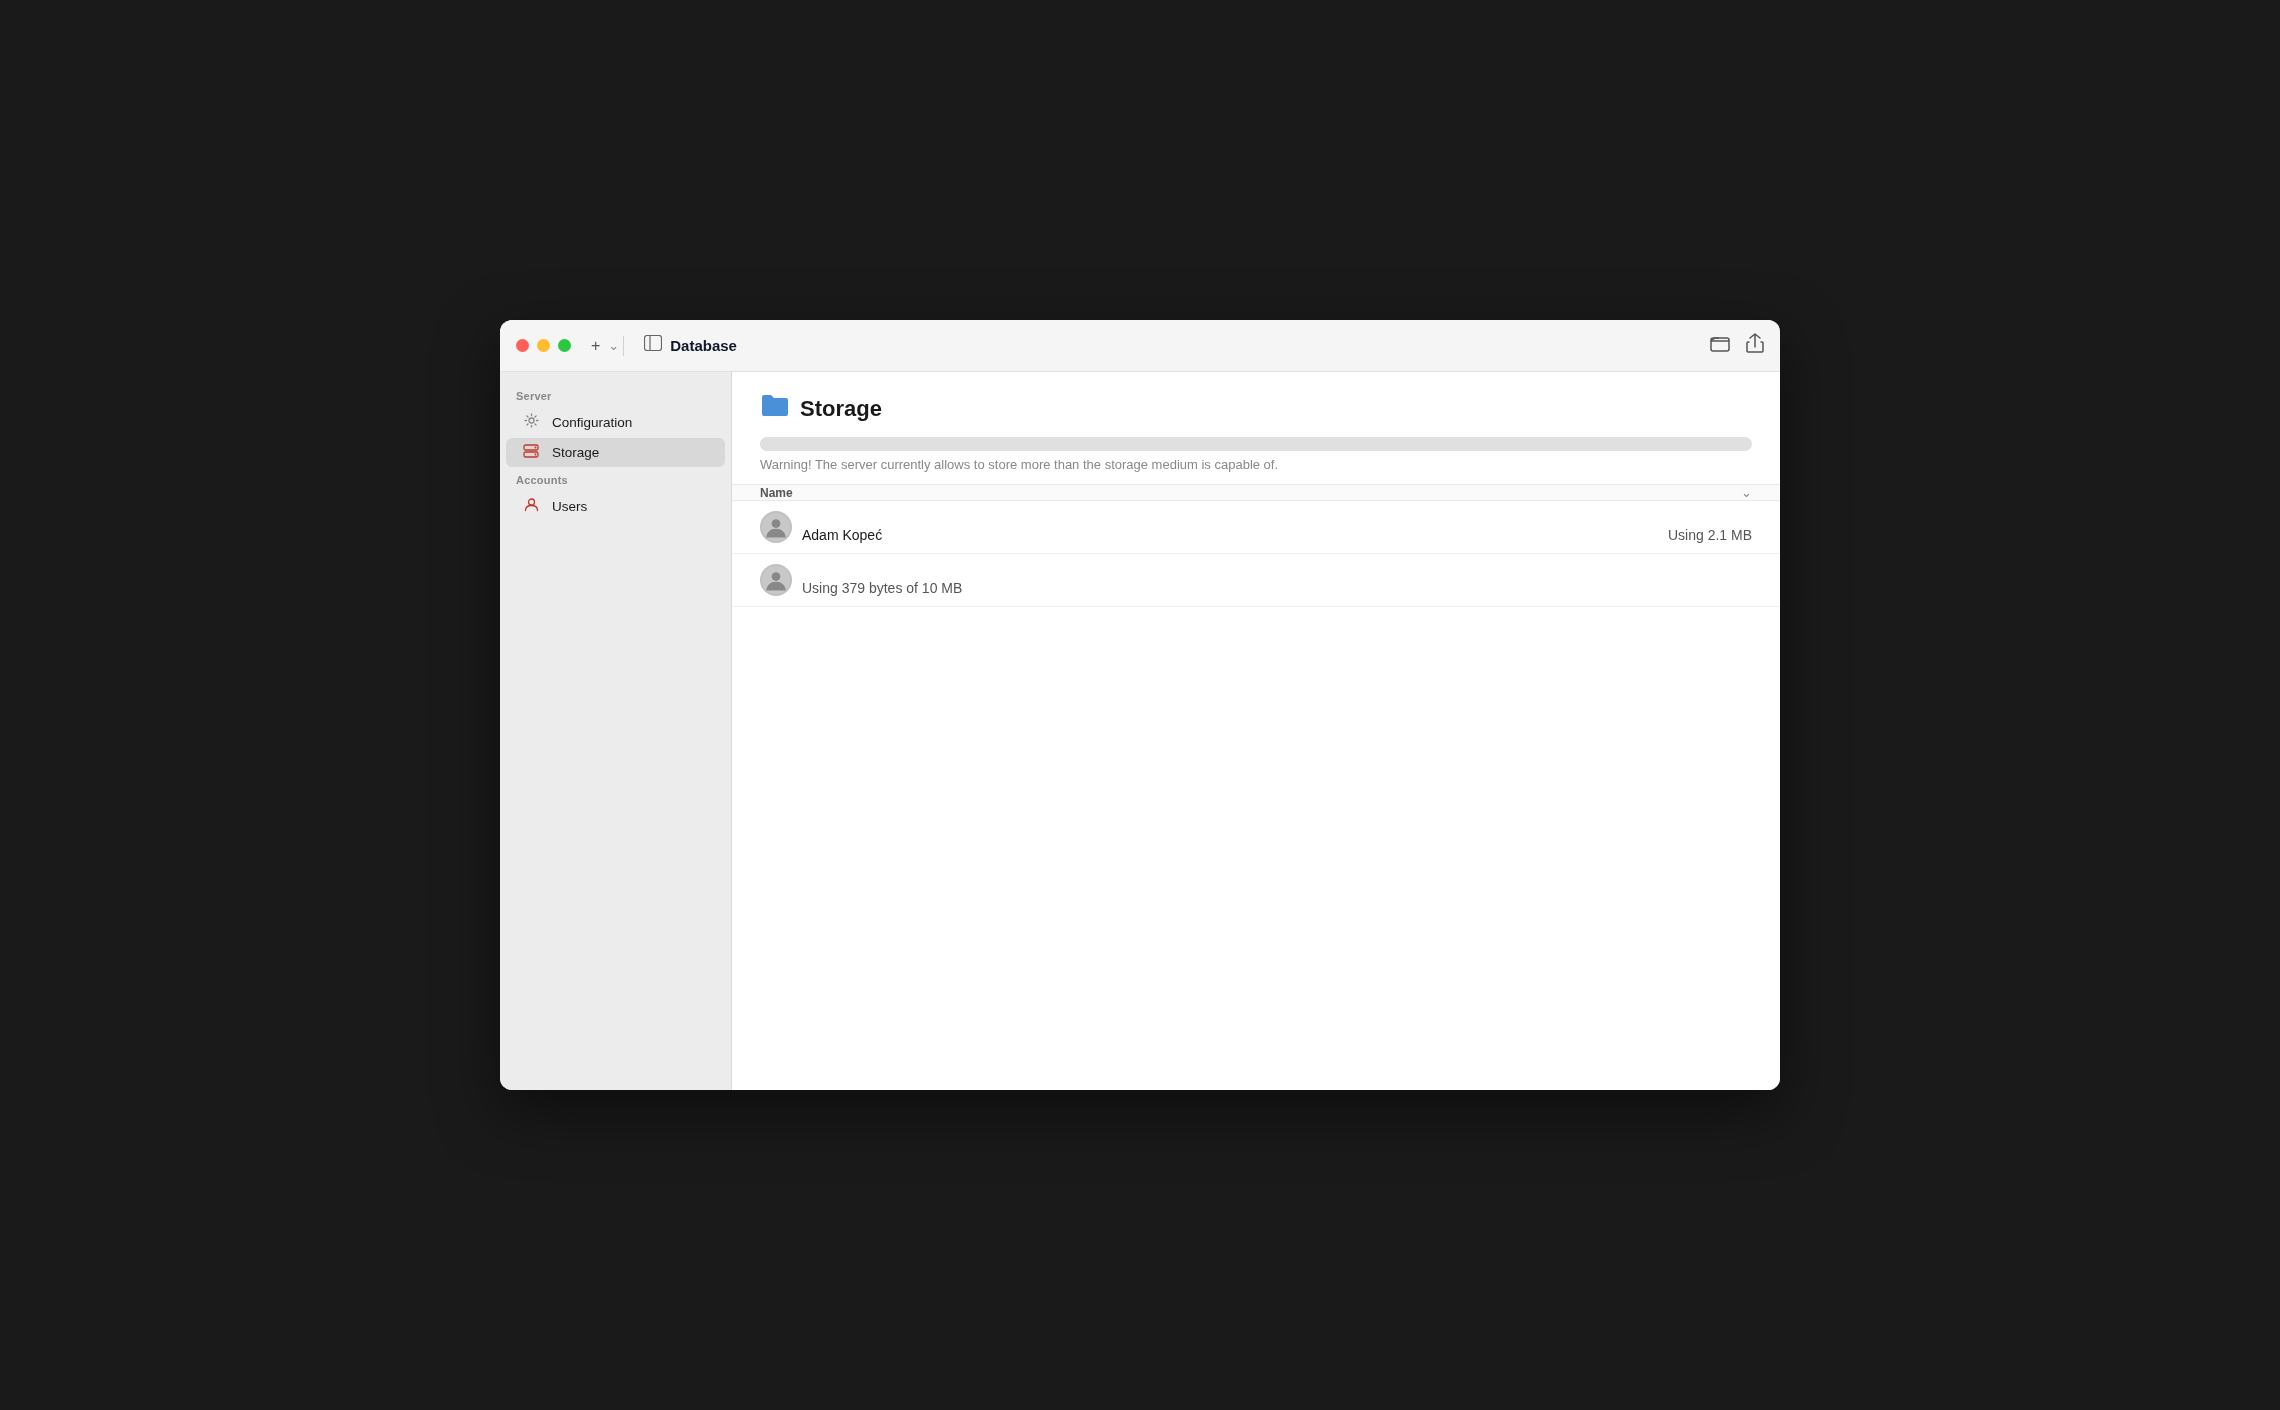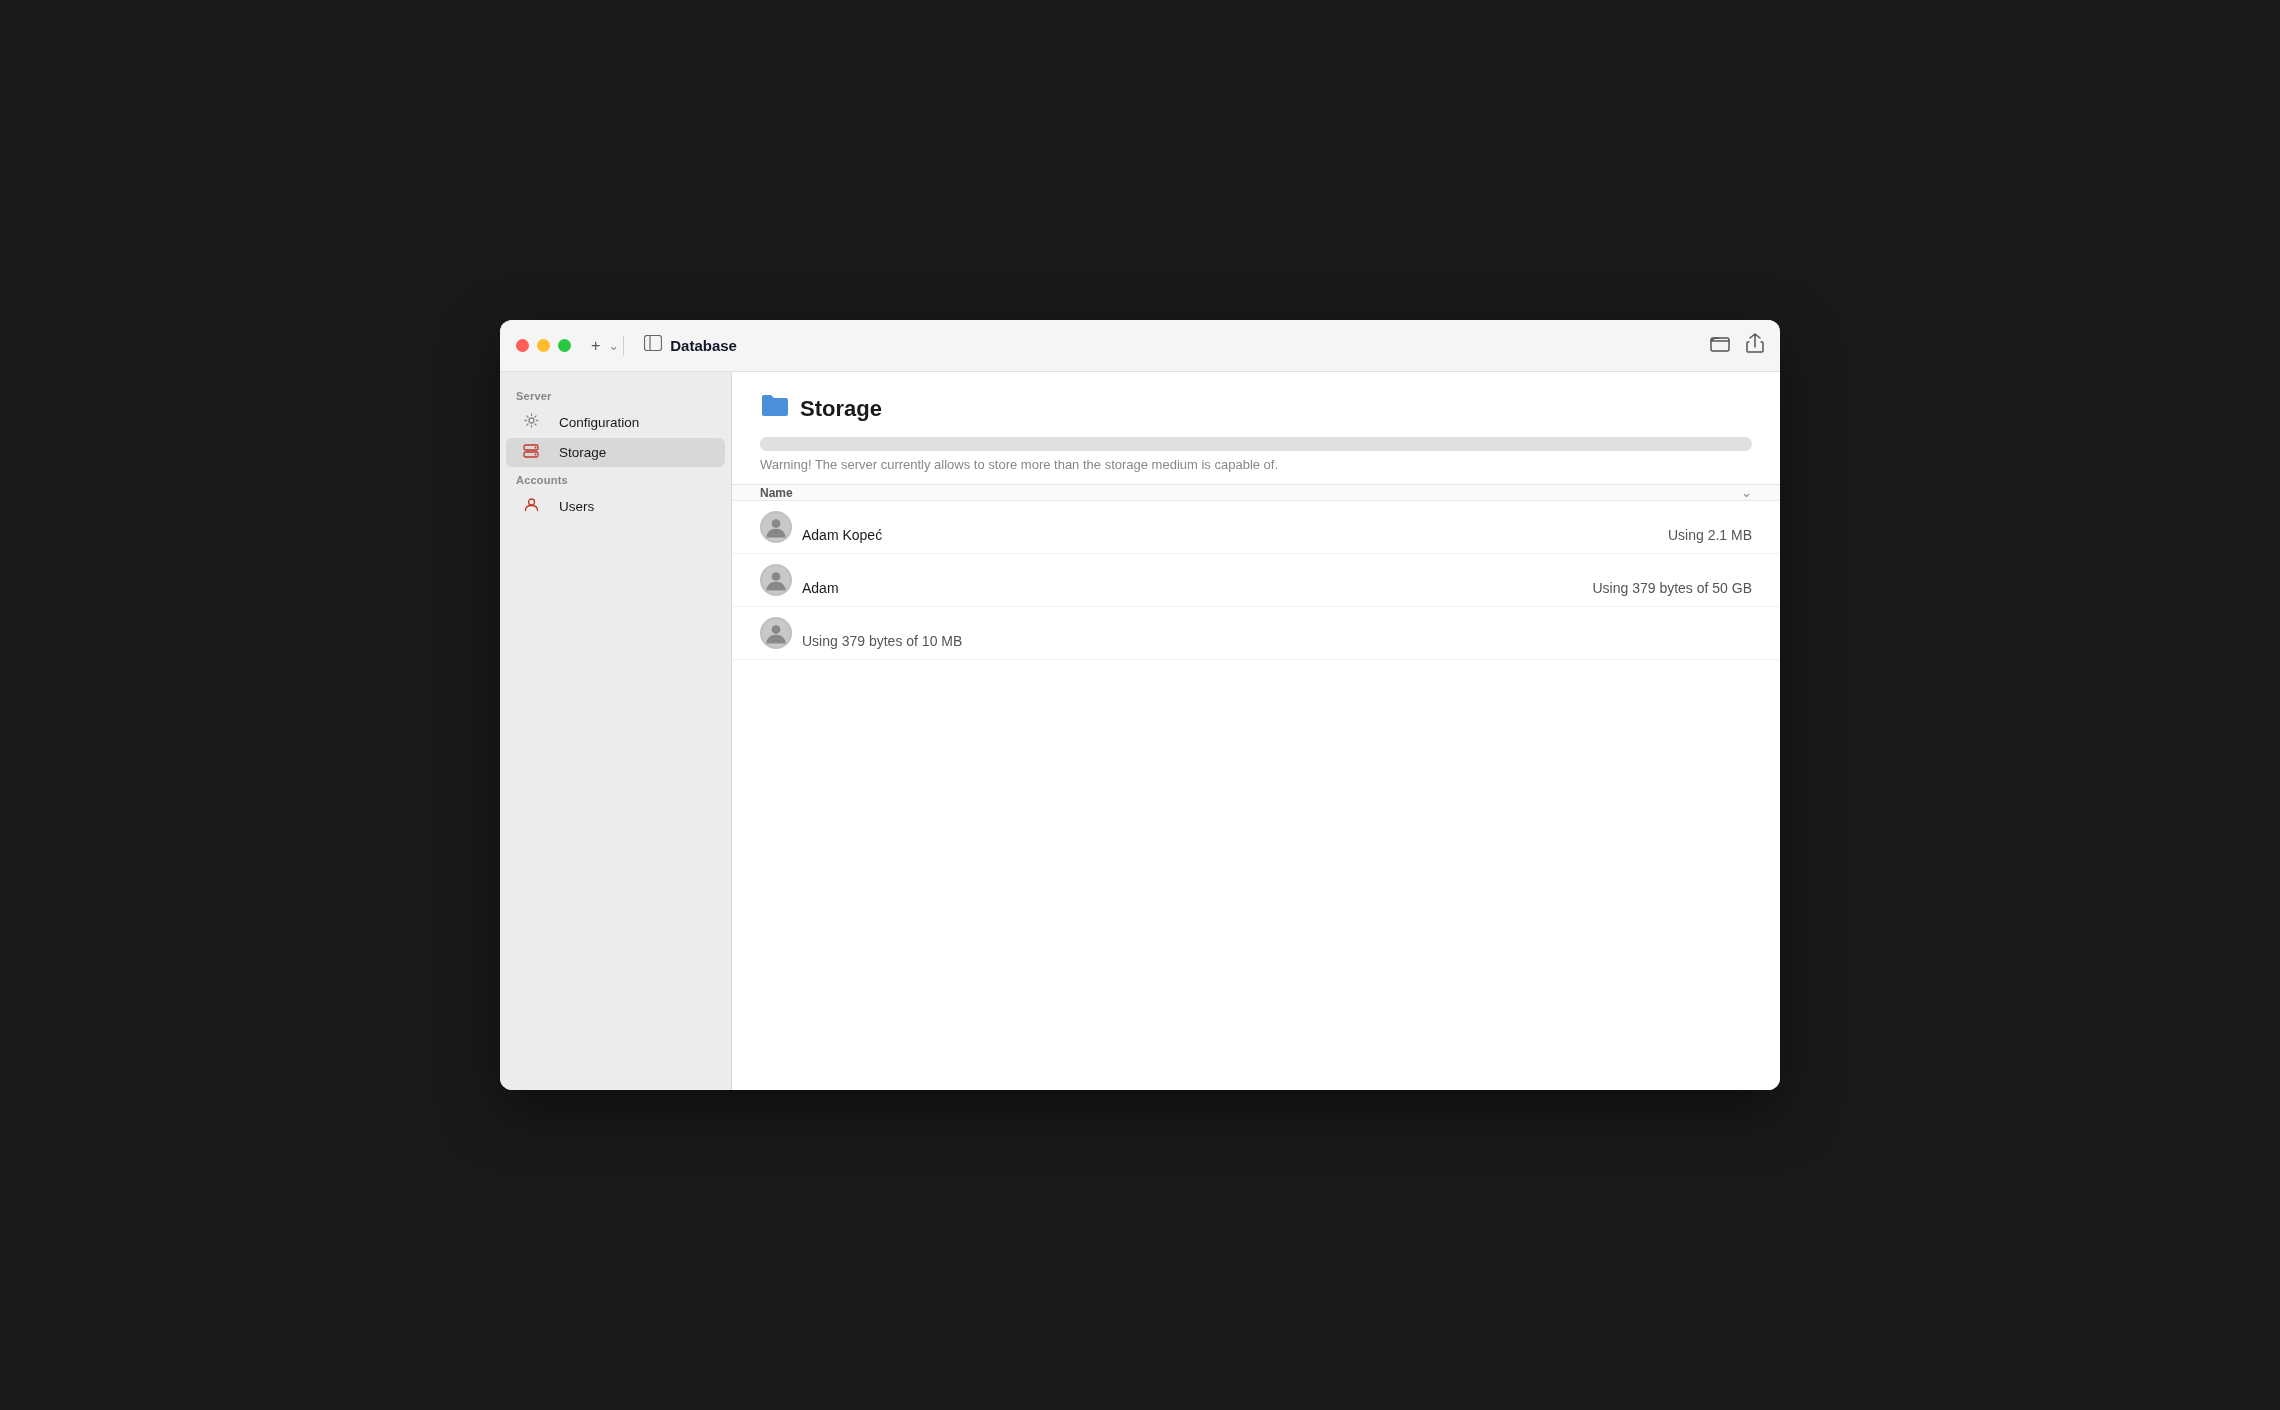--- a/index.html
+++ b/index.html
@@ -106,21 +106,21 @@
     .sidebar-section-label {
       font-size: 11px;
       font-weight: 600;
       color: #888;
       padding: 6px 16px 4px;
       letter-spacing: 0.02em;
     }
     .sidebar-item {
       display: flex;
       align-items: center;
-      gap: 19px;
+      gap: 12px;
       padding: 6px 16px;
       cursor: pointer;
       border-radius: 6px;
       margin: 1px 6px;
       font-size: 13.5px;
       color: #1a1a1a;
     }
     .sidebar-item.active {
       background: #d8d8d8;
     }
@@ -332,31 +332,20 @@
             <svg viewBox="0 0 32 32" fill="none">
               <circle cx="16" cy="16" r="16" fill="#c8c8c8"></circle>
               <circle cx="16" cy="12" r="5" fill="#888"></circle>
               <path d="M5 28c0-6.075 4.925-10 11-10s11 3.925 11 10" fill="#888"></path>
             </svg>
           </div>
           <span class="user-name">Adam Kopeć</span>
           <span class="user-storage">Using 2.1 MB</span>
         </div>
 
-        <div class="user-row">
-          <div class="user-avatar">
-            <svg viewBox="0 0 32 32" fill="none">
-              <circle cx="16" cy="16" r="16" fill="#c8c8c8"></circle>
-              <circle cx="16" cy="12" r="5" fill="#888"></circle>
-              <path d="M5 28c0-6.075 4.925-10 11-10s11 3.925 11 10" fill="#888"></path>
-            </svg>
-          </div>
-          <span class="user-name">Adam</span>
-          <span class="user-storage">Using 379 bytes of 50 GB</span>
-        </div>
 
         <div class="user-row">
           <div class="user-avatar">
             <svg viewBox="0 0 32 32" fill="none">
               <circle cx="16" cy="16" r="16" fill="#c8c8c8"></circle>
               <circle cx="16" cy="12" r="5" fill="#888"></circle>
               <path d="M5 28c0-6.075 4.925-10 11-10s11 3.925 11 10" fill="#888"></path>
             </svg>
           </div>
           <span class="user-storage">Using 379 bytes of 10 MB</span>

